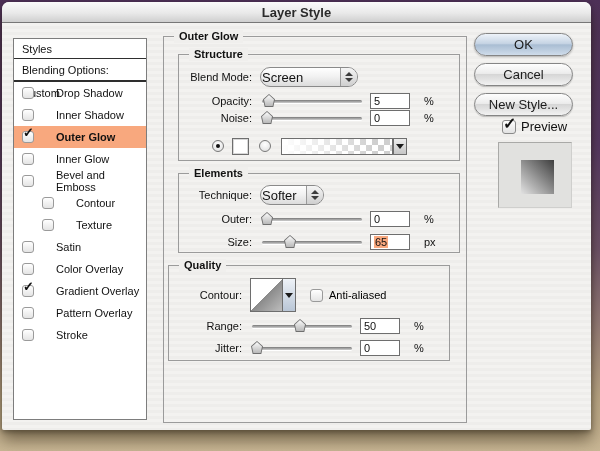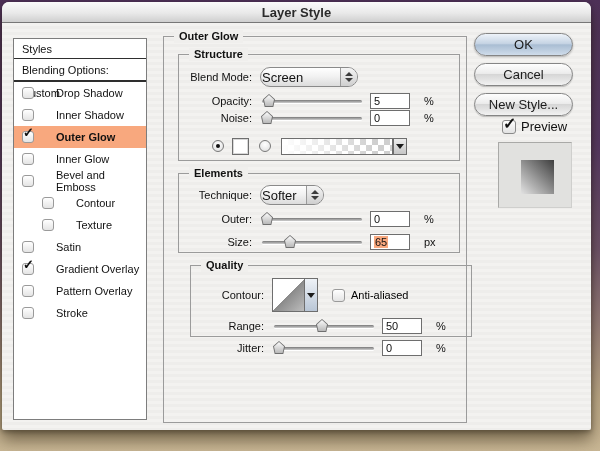--- a/index.html
+++ b/index.html
@@ -28,21 +28,21 @@
     background:linear-gradient(#ffffff,#e4e4e4); position:relative; }
   .cb .mark { position:absolute; left:0px; top:-6px; font-size:13px; font-weight:bold; color:#111; line-height:13px; }
 
   
   .group { position:absolute; border:1px solid #9b9b9b; }
   .legend { position:absolute; top:-7px; left:10px; padding:0 5px; background:#f0efed;
     font-size:11px; font-weight:bold; color:#111; line-height:13px; white-space:nowrap; }
   .group-outer { left:161px; top:34px; width:304px; height:387px; }
   .fs-structure { left:14px; top:17px; width:282px; height:107px; }
   .fs-elements  { left:14px; top:136px; width:282px; height:80px; }
-  .fs-quality   { left:26px; top:228px; width:282px; height:72px; }
+  .fs-quality   { left:4px; top:228px; width:282px; height:96px; }
 
   .row { position:absolute; height:20px; display:flex; align-items:center;margin-left:7px; }
   .lbl { display:inline-block; width:66px; text-align:right; font-size:11px; color:#111; padding-right:4px; }
 
   
   .popup { position:relative; height:20px; border:1px solid #8a8a8a; border-radius:10px;
     background:linear-gradient(#ffffff,#f2f2f2 45%,#dcdcdc); display:flex; align-items:center; cursor:default; }
   .popup-label { font-size:13px; padding-left:1px; color:#111; flex:1; }
   .stepper { width:17px; height:18px; border-left:1px solid #9a9a9a; border-radius:0 9px 9px 0;
     background:linear-gradient(#f5f5f5,#cfcfcf); display:flex; flex-direction:column;
@@ -172,20 +172,26 @@
         <span>Texture</span>
       </div>
       <div class="sb-item">
         <span class="cb">
             <span class="mark"></span>
           </span>
         <span>Satin</span>
       </div>
       <div class="sb-item">
         <span class="cb">
+            <span class="mark"></span>
+          </span>
+        <span>Color Overlay</span>
+      </div>
+      <div class="sb-item">
+        <span class="cb">
             <span class="mark">✓</span>
           </span>
         <span>Gradient Overlay</span>
       </div>
       <div class="sb-item">
         <span class="cb">
             <span class="mark"></span>
           </span>
         <span>Pattern Overlay</span>
       </div>

